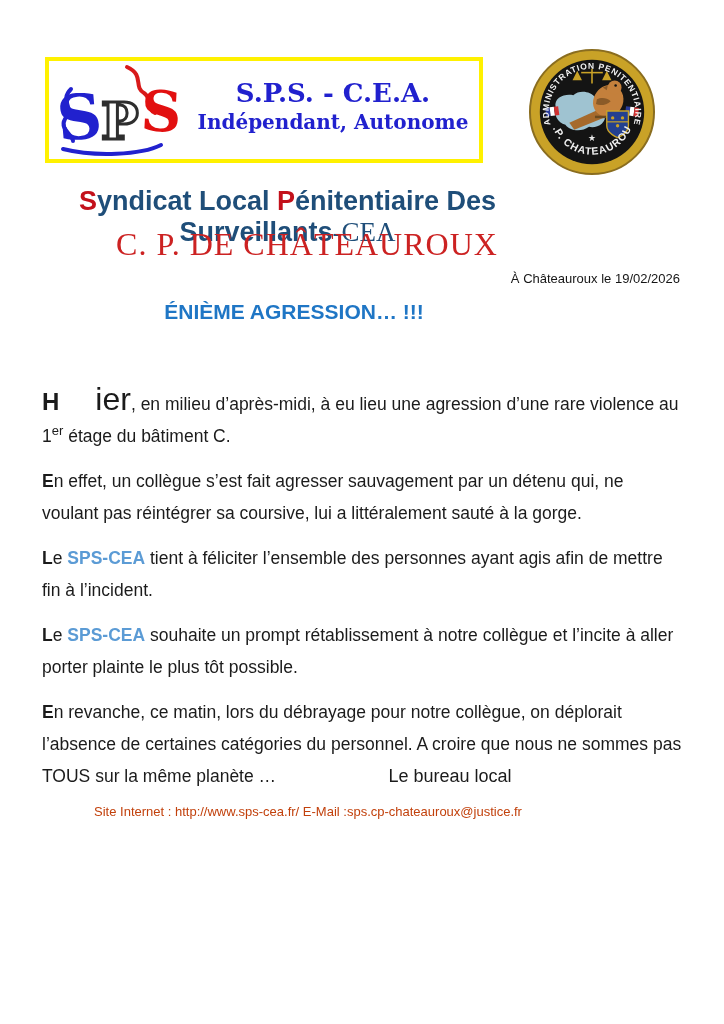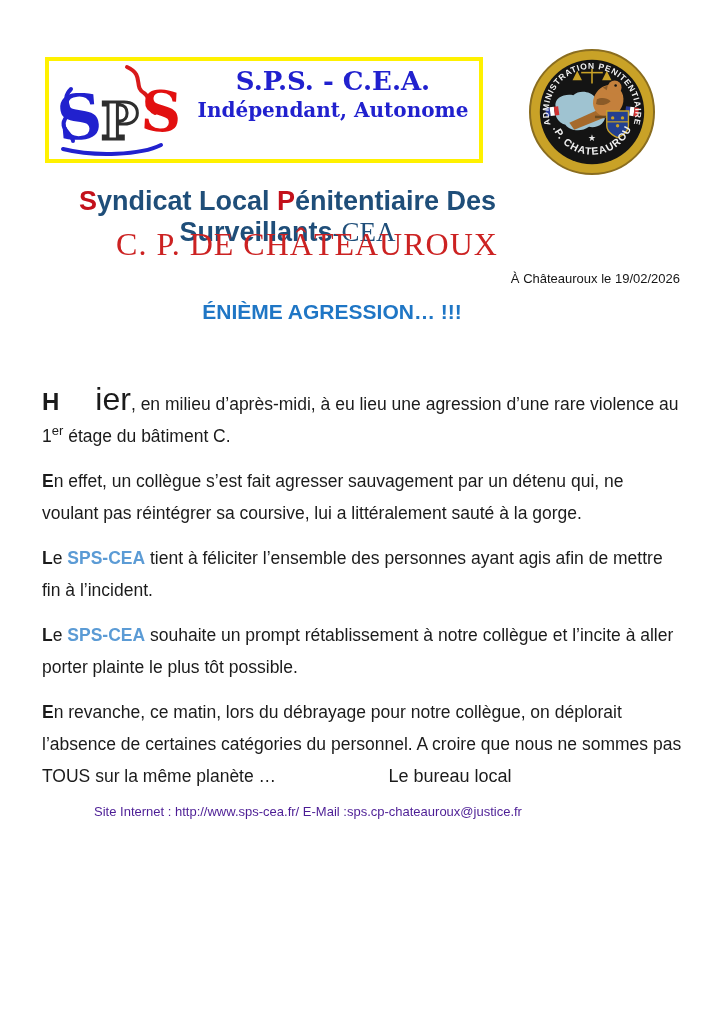--- a/index.html
+++ b/index.html
@@ -13,48 +13,48 @@
     position:absolute;left:45px;top:57px;width:430px;height:98px;
     border:4px solid #FFF100;background:#fff;display:flex;align-items:stretch;
   }
   .logo-art{position:relative;width:138px;flex:none;}
   .logo-letter{position:absolute;font-family:"DejaVu Serif",serif;font-weight:bold;line-height:1;}
   .logo-s1{left:8px;top:26px;font-size:62px;color:#2121CE;transform:rotate(-5deg);}
   .logo-p{left:52px;top:36px;font-size:50px;color:#ffffff;-webkit-text-stroke:3px #2e2e2e;}
   .logo-s2{left:92px;top:22px;font-size:56px;color:#E21010;transform:rotate(3deg);}
   .logo-squiggles{position:absolute;left:0;top:0;width:138px;height:98px;}
   .logo-text{flex:1;text-align:center;color:#2121CE;font-family:"DejaVu Serif",serif;font-weight:bold;padding-top:5px;}
-  .lt1{font-size:26px;line-height:31px;}
+  .lt1{font-size:26px;line-height:31px;margin-top:12px;}
   .lt2{font-size:20px;line-height:26px;}
   .lt3{font-size:26px;line-height:31px;}
   .badge{position:absolute;left:528px;top:48px;width:128px;height:128px;}
   
   .title1{position:absolute;top:186px;left:0;width:575px;text-align:center;
           font-size:27px;font-weight:600;color:#1F4E79;}
   .title1 .init{color:#C3111B;}
   .title1 .suffix{font-family:"Liberation Serif",serif;font-weight:500;}
   .title2{position:absolute;top:226px;left:0;width:614px;text-align:center;
           font-family:"Liberation Serif",serif;font-size:32px;color:#CC2222;letter-spacing:1px;}
   .dateline{position:absolute;top:271px;right:44px;font-size:13px;color:#151515;}
   .headline{position:absolute;top:300px;left:0;width:588px;text-align:center;
-            font-size:21px;font-weight:bold;color:#1F76C5;padding-left:38px;}
+            font-size:21px;font-weight:bold;color:#1F76C5;}
   
   .bodytext{position:absolute;top:383px;left:42px;width:642px;
             font-size:17.5px;line-height:32px;color:#1b1b1b;}
   .bodytext p{margin:0 0 13px 0;}
   .lead-big-bold{font-weight:bold;font-size:24px;}
   .lead-big{font-size:32px;padding-left:36px;}
   .lead-bold{font-weight:bold;}
   .brand{color:#5B9BD5;font-weight:bold;margin-top:10px;}
   .bodytext sup{font-size:13px;line-height:0;}
   
   .signature{position:absolute;top:766px;left:180px;width:540px;text-align:center;
              font-size:18px;color:#1b1b1b;}
   .contact{position:absolute;top:804px;left:0;width:616px;text-align:center;
-           font-size:13px;color:#4c1d95;}
+           font-size:13px;color:#c2410c;}
 </style>
 </head>
 <body>
 
 <div class="logo-box">
   <div class="logo-art">
     <svg class="logo-squiggles" viewBox="0 0 138 98">
       <path d="M78,6 C96,14 84,26 95,32 C103,37 97,48 106,52" fill="none" stroke="#D81A1A" stroke-width="4" stroke-linecap="round"></path>
       <path d="M22,28 C10,40 26,46 16,58 C10,68 24,74 24,80" fill="none" stroke="#2121CE" stroke-width="4" stroke-linecap="round"></path>
       <path d="M14,88 C46,96 92,94 112,84" fill="none" stroke="#2121CE" stroke-width="4" stroke-linecap="round"></path>

